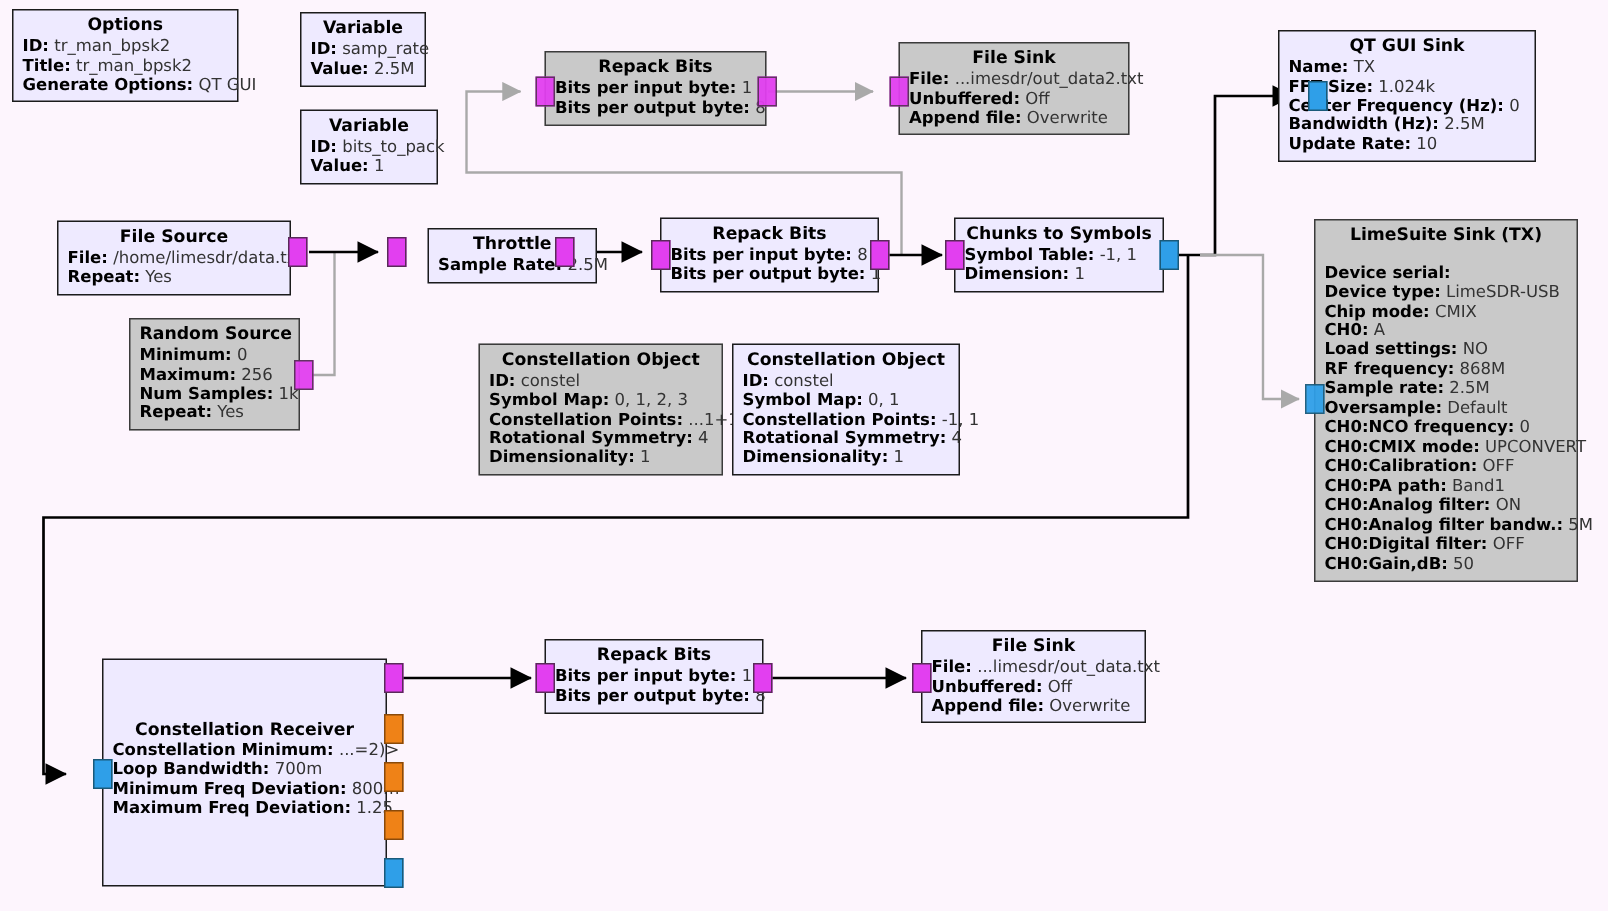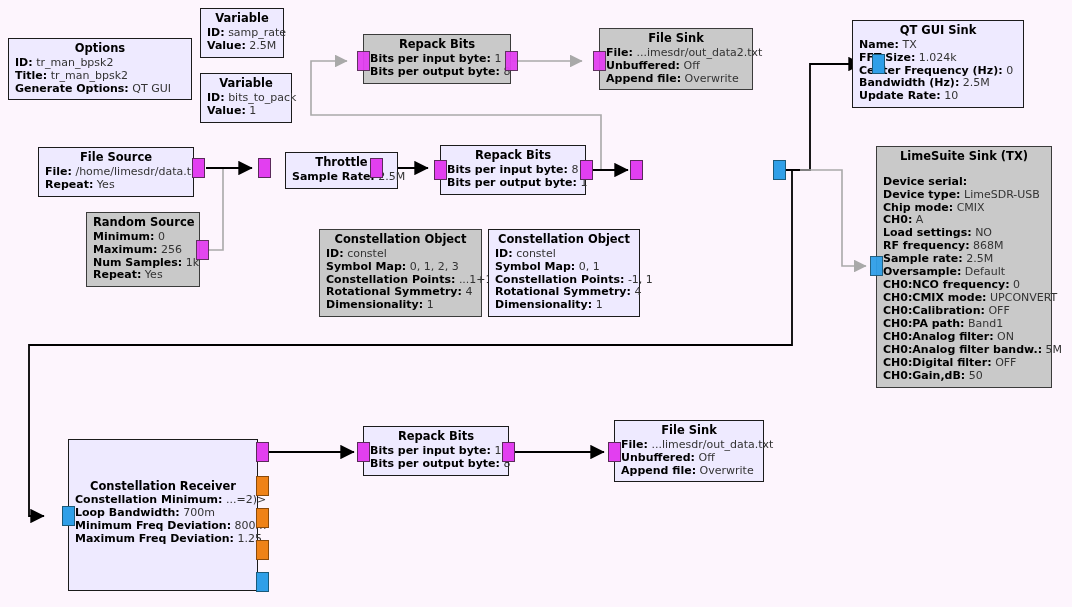--- a/index.html
+++ b/index.html
@@ -98,21 +98,21 @@
 
     <g>
       <path d="M268,452 L354,452" fill="none" stroke="#000" stroke-width="1.8" marker-end="url(#ar)"></path>
     </g>
 
     <g>
       <path d="M508,452 L604,452" fill="none" stroke="#000" stroke-width="1.8" marker-end="url(#ar)"></path>
     </g>
   </svg>
 
-  <div class="blk" style="left:8px;top:6px;width:184px;margin-top:32px;">
+  <div class="blk" style="left:8px;top:6px;width:151px;">
     <div class="ttl">Options</div>
     <div class="row"><b>ID:</b> <span class="v">tr_man_bpsk2</span></div>
     <div class="row"><b>Title:</b> <span class="v">tr_man_bpsk2</span></div>
     <div class="row"><b>Generate Options:</b> <span class="v">QT GUI</span></div>
   </div>
 
   <div class="blk" style="left:200px;top:8px;width:84px;">
     <div class="ttl">Variable</div>
     <div class="row"><b>ID:</b> <span class="v">samp_rate</span></div>
     <div class="row"><b>Value:</b> <span class="v">2.5M</span></div>
@@ -174,20 +174,25 @@
   <div class="port m" style="left:370px;top:158px;"></div>
 
   <div class="blk" style="left:440px;top:145px;width:146px;">
     <div class="ttl">Repack Bits</div>
     <div class="row"><b>Bits per input byte:</b> <span class="v">8</span></div>
     <div class="row"><b>Bits per output byte:</b> <span class="v">1</span></div>
   </div>
   <div class="port m" style="left:434px;top:160px;"></div>
   <div class="port m" style="left:580px;top:160px;"></div>
 
+  <div class="blk" style="left:636px;top:145px;width:140px;">
+    <div class="ttl">Chunks to Symbols</div>
+    <div class="row"><b>Symbol Table:</b> <span class="v">-1, 1</span></div>
+    <div class="row"><b>Dimension:</b> <span class="v">1</span></div>
+  </div>
   <div class="port m" style="left:630px;top:160px;"></div>
   <div class="port b" style="left:773px;top:160px;"></div>
 
   <div class="blk off big" style="left:876px;top:146px;width:176px;">
     <div class="ttl">LimeSuite Sink (TX)</div>
     <div class="row"><b>Device serial:</b> <span class="v"></span></div>
     <div class="row"><b>Device type:</b> <span class="v">LimeSDR-USB</span></div>
     <div class="row"><b>Chip mode:</b> <span class="v">CMIX</span></div>
     <div class="row"><b>CH0:</b> <span class="v">A</span></div>
     <div class="row"><b>Load settings:</b> <span class="v">NO</span></div>

